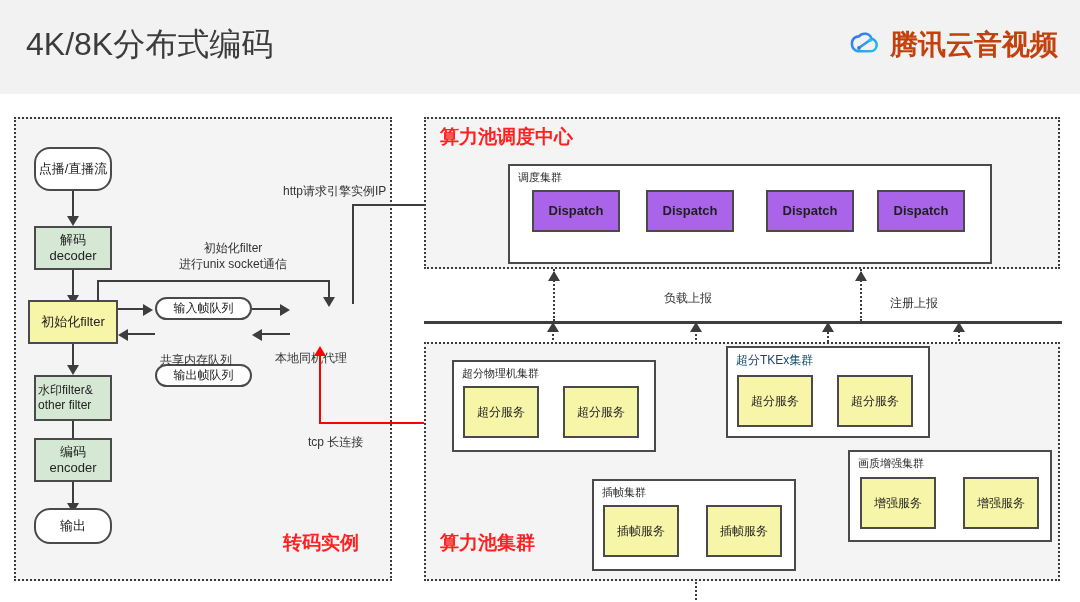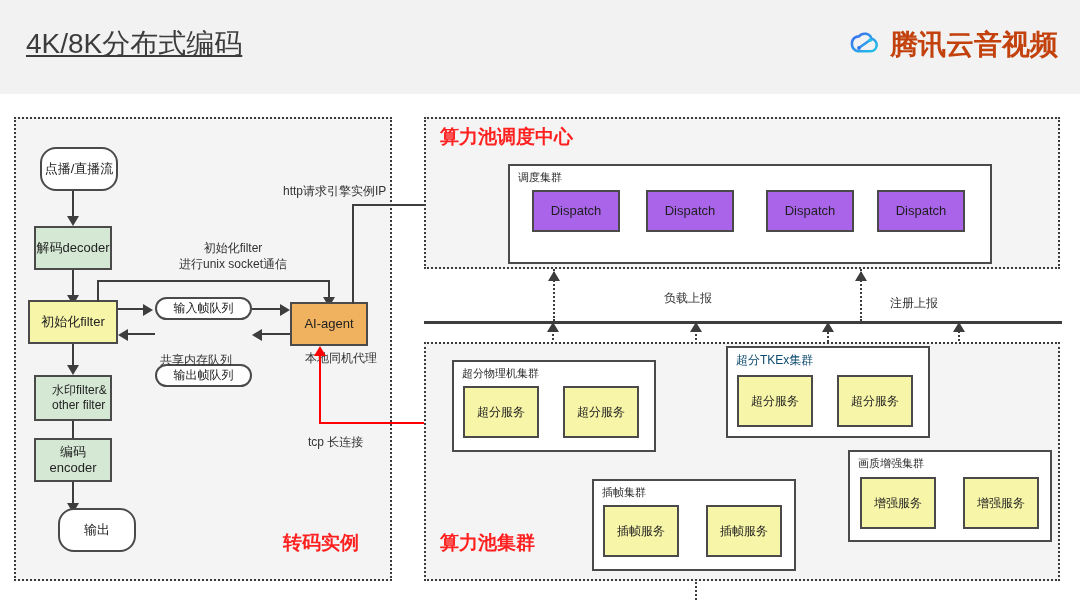--- a/index.html
+++ b/index.html
@@ -10,22 +10,22 @@
     overflow:hidden;
     position:relative;
   }
   
   #header{
     position:absolute;left:0;top:0;width:1080px;height:94px;
     background:#f2f2f2;
   }
   #page-title{
     position:absolute;left:26px;top:16px;
-    font-size:28px;line-height:56px;color:#3c3c3c;
-    letter-spacing:0px;white-space:nowrap;text-decoration:underline;
+    font-size:32px;line-height:56px;color:#3c3c3c;
+    letter-spacing:0px;white-space:nowrap;
   }
   #brand{
     position:absolute;right:22px;top:26px;
     display:flex;align-items:center;gap:8px;
   }
   #brand-text{
     font-size:28px;color:#c2410c;white-space:nowrap;font-weight:bold;
   }
   
   #canvas{
@@ -53,22 +53,22 @@
   
   .node{
     border:2px solid #4a4a4a;
     display:flex;align-items:center;justify-content:center;
     text-align:center;line-height:1.25;
     font-size:13px;color:#222;
   }
   .node.green{background:#d5e8d4;}
   .node.yellow{background:#f7f5a8;}
   .node.orange{background:#f0b25e;}
-  .node.purple{background:#a964ea;font-weight:normal;color:#1f1f1f;justify-content:center;}
-  .node.white{background:#ffffff;margin-left:6px;}
+  .node.purple{background:#a964ea;font-weight:bold;color:#1f1f1f;justify-content:center;}
+  .node.white{background:#ffffff;}
   .node.stadium{border-radius:22px;background:#ffffff;font-size:12px;}
   .node.round{border-radius:14px;background:#ffffff;}
 
   
   .tx{
     position:absolute;font-size:12px;color:#333;white-space:nowrap;
     line-height:1.35;
   }
   .tx.red{color:#ff2020;font-size:19px;font-weight:bold;}
   .tx.ctr{text-align:center;}
@@ -122,21 +122,21 @@
   <div class="el region" style="left:14px;top:23px;width:378px;height:464px;"></div>
   <div class="tx red el" style="left:283px;top:436px;">转码实例</div>
 
   <div class="el node white round" style="left:34px;top:53px;width:78px;height:44px;border-radius:16px;">
     <span>点播/直播流</span>
   </div>
 
   <div class="el ln v" style="left:72px;top:97px;height:30px;"></div>
   <div class="el ah down" style="left:67px;top:122px;"></div>
 
-  <div class="el node green" style="left:34px;top:132px;width:78px;height:44px;flex-direction:row;">
+  <div class="el node green" style="left:34px;top:132px;width:78px;height:44px;flex-direction:column;">
     <span>解码</span>
     <span>decoder</span>
   </div>
 
   <div class="el ln v" style="left:72px;top:176px;height:30px;"></div>
   <div class="el ah down" style="left:67px;top:201px;"></div>
 
   <div class="el node yellow" style="left:28px;top:206px;width:90px;height:44px;">
     <span>初始化filter</span>
   </div>
@@ -161,47 +161,44 @@
   <div class="el node stadium" style="left:155px;top:228px;width:97px;height:23px;margin-top:42px;">
     <span>输出帧队列</span>
   </div>
   <div class="el ln h" style="left:258px;top:239px;width:32px;"></div>
   <div class="el ah left" style="left:252px;top:235px;"></div>
   <div class="el ln h" style="left:124px;top:239px;width:31px;"></div>
   <div class="el ah left" style="left:118px;top:235px;"></div>
 
   <div class="el tx" style="left:160px;top:258px;">共享内存队列</div>
 
-  <div class="el node orange" style="left:290px;top:208px;width:78px;height:44px;">
-    <span>AI-agent</span>
-  </div>
-  <div class="el tx" style="left:275px;top:256px;margin-left:30px;">本地同机代理</div>
+  <div class="el tx" style="left:275px;top:256px;">本地同机代理</div>
 
   <div class="el ln v" style="left:352px;top:110px;height:100px;"></div>
   <div class="el ln h" style="left:352px;top:110px;width:155px;"></div>
   <div class="el ah right" style="left:503px;top:106px;"></div>
   <div class="el tx" style="left:283px;top:89px;">http请求引擎实例IP</div>
 
   <div class="el ln v" style="left:72px;top:250px;height:26px;"></div>
   <div class="el ah down" style="left:67px;top:271px;"></div>
-  <div class="el node green" style="left:34px;top:281px;width:78px;height:46px;flex-direction:column;align-items:flex-start;padding-left:16px;font-size:12px;">
+  <div class="el node green" style="left:34px;top:281px;width:78px;height:46px;flex-direction:column;align-items:flex-start;padding-left:2px;font-size:12px;">
     <span>水印filter&amp;</span>
     <span>other filter</span>
   </div>
 
   <div class="el ln v" style="left:72px;top:327px;height:22px;"></div>
   <div class="el ah down" style="left:67px;top:344px;"></div>
   <div class="el node green" style="left:34px;top:344px;width:78px;height:44px;flex-direction:column;">
     <span>编码</span>
     <span>encoder</span>
   </div>
 
   <div class="el ln v" style="left:72px;top:388px;height:26px;"></div>
   <div class="el ah down" style="left:67px;top:409px;"></div>
-  <div class="el node white round" style="left:52px;top:414px;width:78px;height:44px;border-radius:16px;">
+  <div class="el node white round" style="left:34px;top:414px;width:78px;height:36px;border-radius:16px;">
     <span>输出</span>
   </div>
 
   <div class="el ln v red" style="left:319px;top:262px;height:68px;"></div>
   <div class="el ah red-up" style="left:314px;top:252px;"></div>
   <div class="el ln h red" style="left:319px;top:328px;width:135px;"></div>
   <div class="el ah red-right" style="left:450px;top:324px;"></div>
   <div class="el tx" style="left:308px;top:340px;">tcp 长连接</div>
 
   <div class="el region" style="left:424px;top:23px;width:636px;height:152px;"></div>

